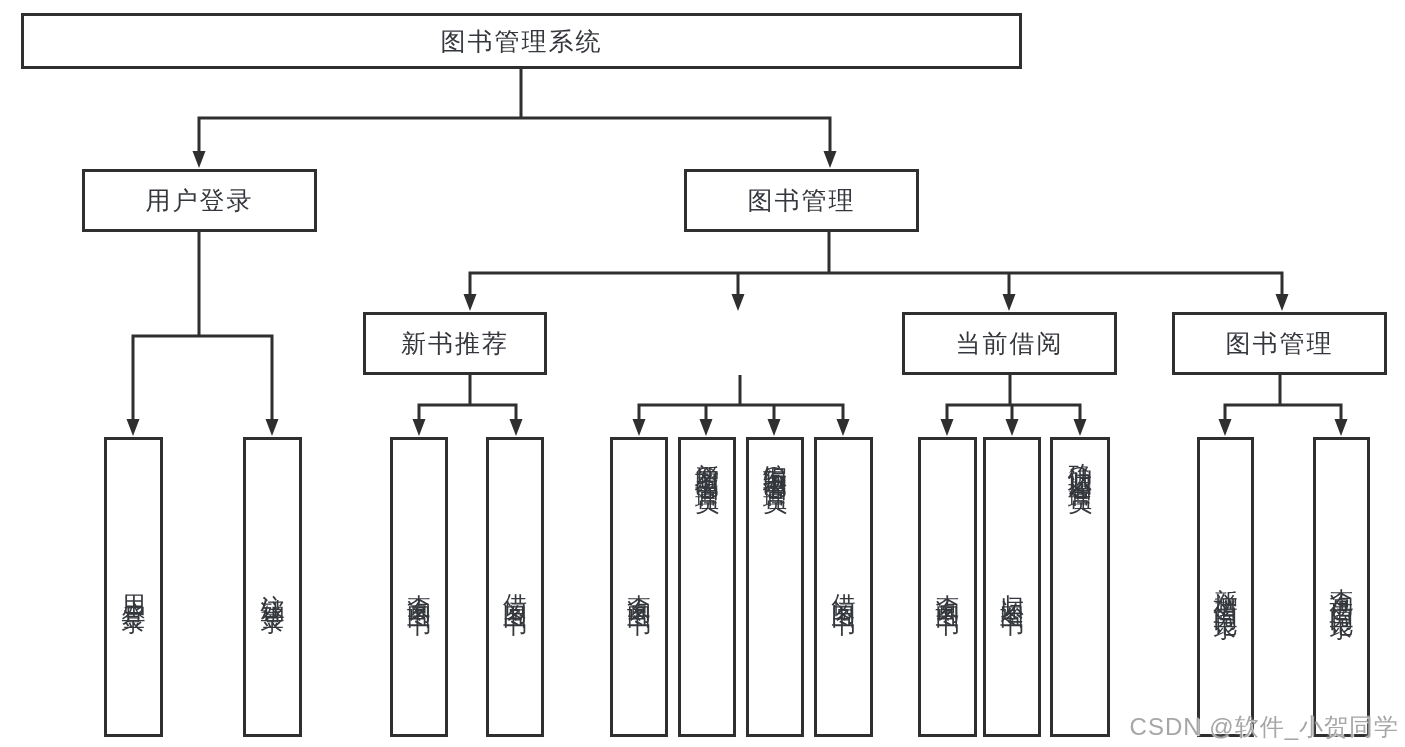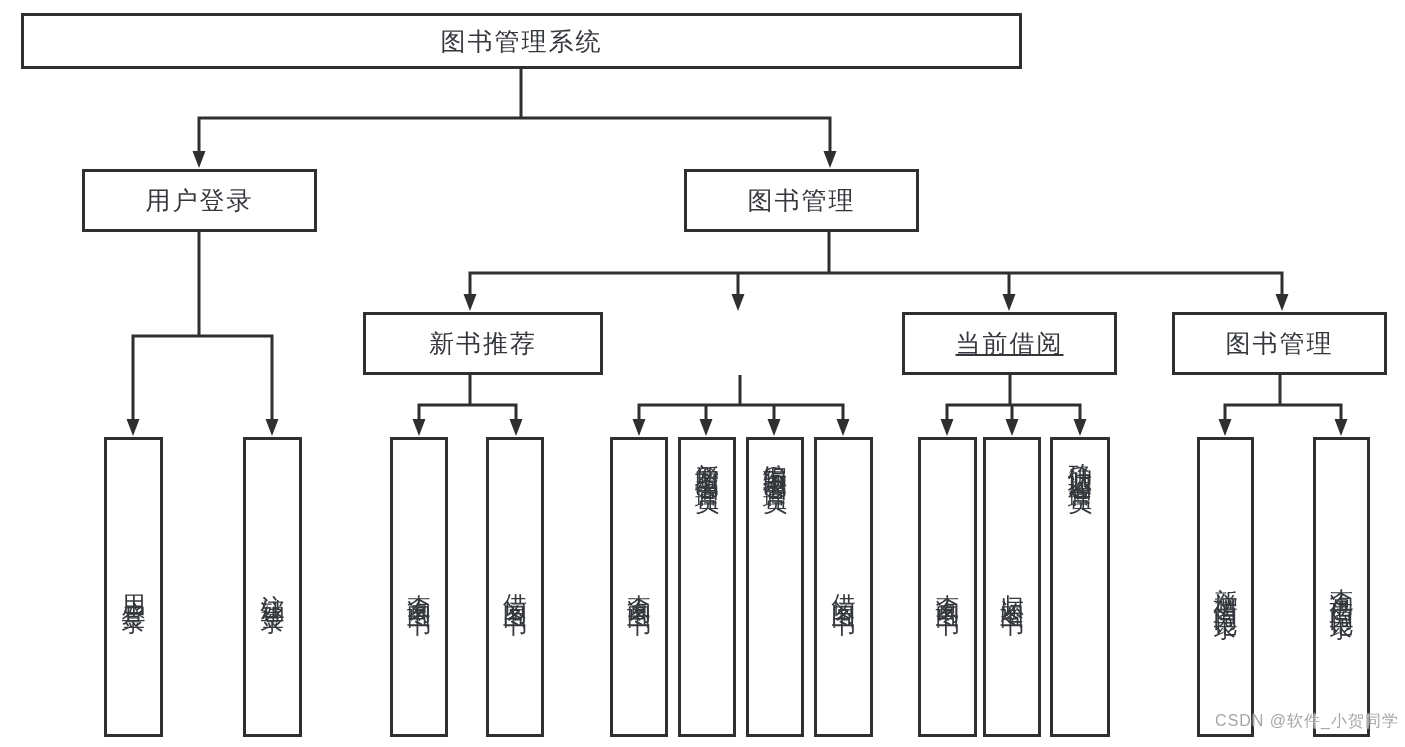--- a/index.html
+++ b/index.html
@@ -37,21 +37,21 @@
   }
   .vnode.tall{
     justify-content:flex-start;
     padding-top:4px;
     letter-spacing:4px;
   }
   .watermark{
     position:absolute;
     right:6px;
     top:711px;
-    font-size:16px;
+    font-size:24px;
     color:#a6a6a6;
     letter-spacing:1px;
     z-index:9;
     text-shadow:0 0 2px #ffffff, 1px 1px 1px rgba(255,255,255,.85);
   }
 </style>
 </head>
 <body>
 
 <div class="canvas">
@@ -92,22 +92,22 @@
       M1073.5 419 L1086.5 419 L1080 436 Z
       M1218.5 419 L1231.5 419 L1225 436 Z
       M1334.5 419 L1347.5 419 L1341 436 Z"></path>
   </svg>
 
   <div class="node root" style="left:21px;top:13px;width:1001px;height:56px;">图书管理系统</div>
 
   <div class="node" style="left:82px;top:169px;width:235px;height:63px;">用户登录</div>
   <div class="node" style="left:684px;top:169px;width:235px;height:63px;">图书管理</div>
 
-  <div class="node" style="left:363px;top:312px;width:240px;height:63px;">新书推荐</div>
-  <div class="node" style="left:902px;top:312px;width:215px;height:63px;text-decoration:underline;">当前借阅</div>
+  <div class="node" style="left:363px;top:312px;width:184px;height:63px;">新书推荐</div>
+  <div class="node" style="left:902px;top:312px;width:215px;height:63px;">当前借阅</div>
   <div class="node" style="left:1172px;top:312px;width:215px;height:63px;">图书管理</div>
 
   <div class="node vnode" style="left:104px;top:437px;width:59px;height:300px;">用户登录</div>
   <div class="node vnode" style="left:243px;top:437px;width:59px;height:300px;">注销登录</div>
 
   <div class="node vnode" style="left:390px;top:437px;width:58px;height:300px;">查询图书</div>
   <div class="node vnode" style="left:486px;top:437px;width:58px;height:300px;">借阅图书</div>
 
   <div class="node vnode" style="left:610px;top:437px;width:58px;height:300px;">查询图书</div>
   <div class="node vnode tall" style="left:678px;top:437px;width:58px;height:300px;">新增图书（管理员）</div>

